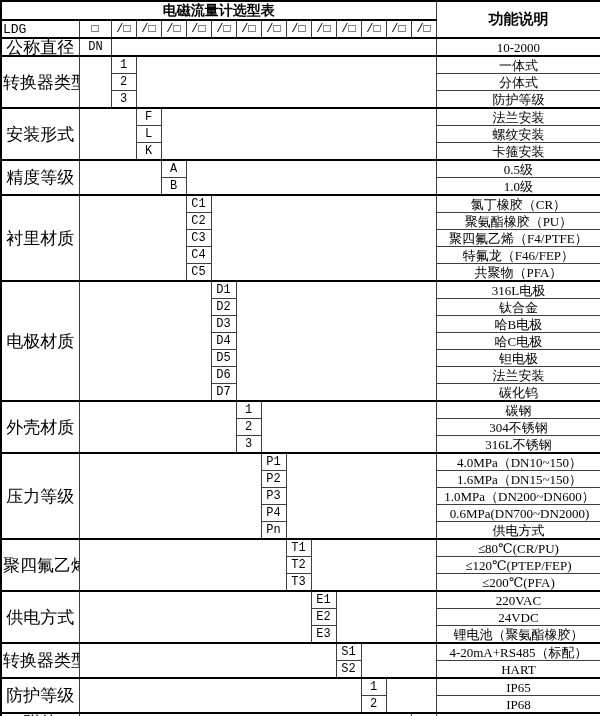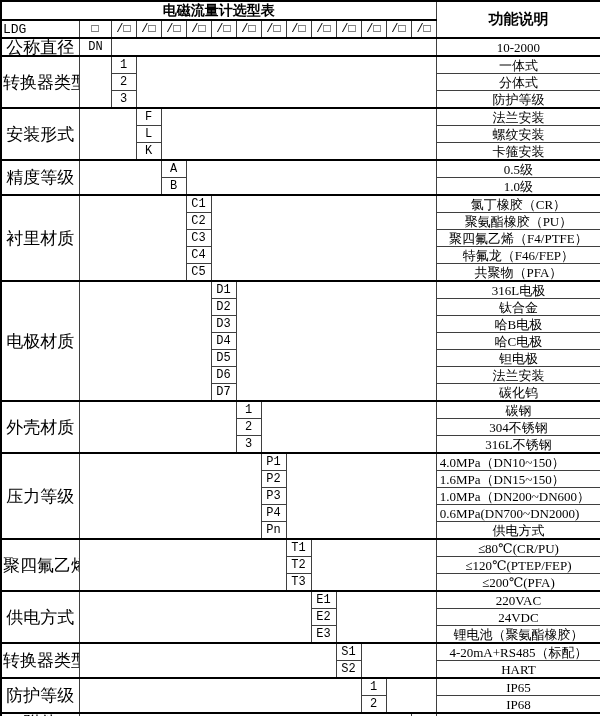--- a/index.html
+++ b/index.html
@@ -26,21 +26,21 @@
   .r-title{height:19px;}
   .r-model{height:18px;}
   .title{font-weight:bold;font-size:14px;}
   .fnhdr{font-weight:bold;font-size:15px;}
   .ldg{text-align:left;font-size:13px;font-family:"Liberation Mono","DejaVu Sans Mono",monospace;}
   .box{font-size:12px;padding:0;font-family:"Liberation Mono","DejaVu Sans Mono",monospace;}
   .dn{text-align:center;padding-left:2px;font-family:"Liberation Mono","DejaVu Sans Mono",monospace;font-size:12px;}
   .l{font-size:17px;}
   .c{font-size:12px;font-family:"Liberation Mono","DejaVu Sans Mono",monospace;padding:0;}
   .f{font-size:13px;margin-left:32px;}
-  .fl{text-align:left;padding-left:3px;}
+  .fl{text-align:center;padding-left:3px;}
 </style>
 </head>
 <body>
 
 <div class="sheet">
 <table>
   <colgroup>
     <col style="width:78px">
         <col style="width:32px">
     <col style="width:25px">

